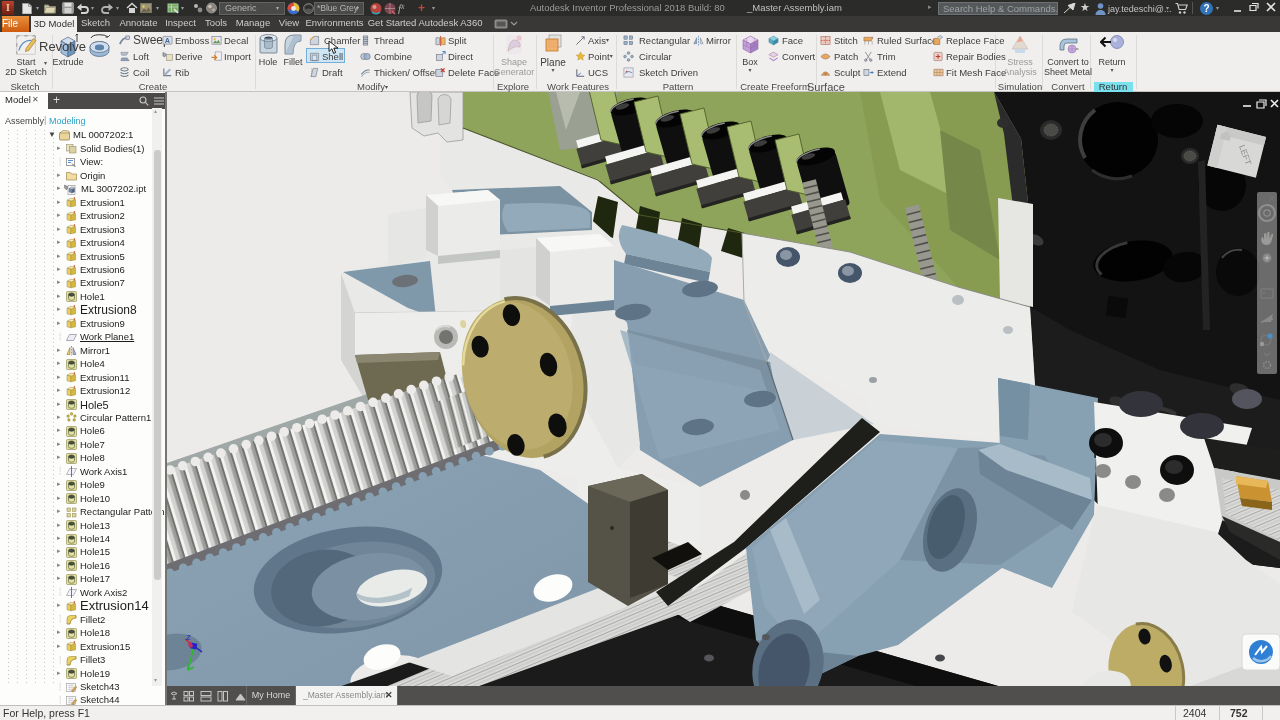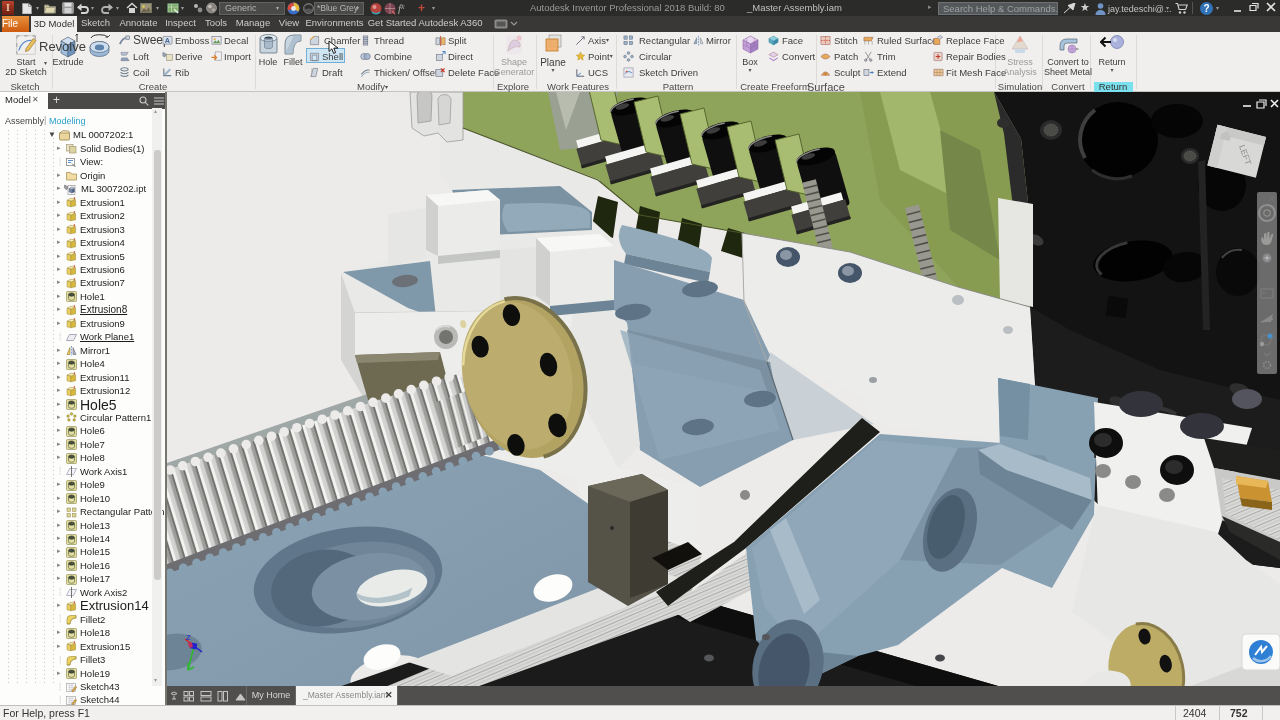--- a/index.html
+++ b/index.html
@@ -531,21 +531,21 @@
     <path d="M2.5 3.6v4a3 1.7 0 0 0 6 0v-4" fill="none" stroke="#5a6a4a" stroke-width=".7"></path>
   </svg>
 <div style="position:absolute;left:80px;top:291.89999999999986px;font-size:9.5px;color:#1c1c1c;white-space:nowrap;line-height:10.9px;">Hole1</div>
 <span style="position:absolute;left:57px;top:305.3px;font-size:7px;color:#888">▸</span>
 <svg style="position:absolute;left:66px;top:304.8px" width="11" height="11" viewBox="0 0 11 11">
     <path d="M1 3.2l3.8-2 4.8 1-3.8 2z" fill="#f6eaaa" stroke="#9a8a3a" stroke-width=".5"></path>
     <path d="M1 3.2l3.8 1v5.6l-3.8-1z" fill="#eccf60" stroke="#9a8a3a" stroke-width=".5"></path>
     <path d="M4.8 4.2l4.8-1v5.6l-4.8 1z" fill="#d8b83c" stroke="#9a8a3a" stroke-width=".5"></path>
     <path d="M8.3 0v2.6" stroke="#c84a1a" stroke-width=".9"></path>
   </svg>
-<div style="position:absolute;left:80px;top:305.34999999999985px;font-size:10px;color:#1c1c1c;white-space:nowrap;line-height:10.9px;text-decoration:underline;">Extrusion8</div>
+<div style="position:absolute;left:80px;top:305.34999999999985px;font-size:12px;color:#1c1c1c;white-space:nowrap;line-height:10.9px;">Extrusion8</div>
 <span style="position:absolute;left:57px;top:318.8px;font-size:7px;color:#888">▸</span>
 <svg style="position:absolute;left:66px;top:318.3px" width="11" height="11" viewBox="0 0 11 11">
     <path d="M1 3.2l3.8-2 4.8 1-3.8 2z" fill="#f6eaaa" stroke="#9a8a3a" stroke-width=".5"></path>
     <path d="M1 3.2l3.8 1v5.6l-3.8-1z" fill="#eccf60" stroke="#9a8a3a" stroke-width=".5"></path>
     <path d="M4.8 4.2l4.8-1v5.6l-4.8 1z" fill="#d8b83c" stroke="#9a8a3a" stroke-width=".5"></path>
     <path d="M8.3 0v2.6" stroke="#c84a1a" stroke-width=".9"></path>
   </svg>
 <div style="position:absolute;left:80px;top:318.79999999999984px;font-size:9.5px;color:#1c1c1c;white-space:nowrap;line-height:10.9px;">Extrusion9</div>
 <span style="position:absolute;left:58px;top:332.7px;font-size:7px;color:#bbb">┊</span>
 <svg style="position:absolute;left:66px;top:331.7px" width="11" height="11" viewBox="0 0 11 11">
@@ -581,21 +581,21 @@
     <path d="M4.8 4.2l4.8-1v5.6l-4.8 1z" fill="#d8b83c" stroke="#9a8a3a" stroke-width=".5"></path>
     <path d="M8.3 0v2.6" stroke="#c84a1a" stroke-width=".9"></path>
   </svg>
 <div style="position:absolute;left:80px;top:386.0499999999998px;font-size:9.5px;color:#1c1c1c;white-space:nowrap;line-height:10.9px;">Extrusion12</div>
 <span style="position:absolute;left:57px;top:399.5px;font-size:7px;color:#888">▸</span>
 <svg style="position:absolute;left:66px;top:399.0px" width="11" height="11" viewBox="0 0 11 11">
     <rect x="0.5" y="0.5" width="10" height="10" rx="1" fill="#e4dea0" stroke="#8a8444" stroke-width=".6"></rect>
     <ellipse cx="5.5" cy="3.6" rx="3" ry="1.7" fill="#46503c" stroke="#222" stroke-width=".5"></ellipse>
     <path d="M2.5 3.6v4a3 1.7 0 0 0 6 0v-4" fill="none" stroke="#5a6a4a" stroke-width=".7"></path>
   </svg>
-<div style="position:absolute;left:80px;top:399.4999999999998px;font-size:14px;color:#1c1c1c;white-space:nowrap;line-height:10.9px;">Hole5</div>
+<div style="position:absolute;left:80px;top:399.4999999999998px;font-size:11px;color:#1c1c1c;white-space:nowrap;line-height:10.9px;">Hole5</div>
 <span style="position:absolute;left:57px;top:412.9px;font-size:7px;color:#888">▸</span>
 <svg style="position:absolute;left:66px;top:412.4px" width="11" height="11" viewBox="0 0 11 11">
     <g fill="#ccbd42" stroke="#7a7024" stroke-width=".4">
       <circle cx="5.5" cy="1.9" r="1.3"></circle>
       <circle cx="8.9" cy="4.1" r="1.3"></circle>
       <circle cx="8.2" cy="7.9" r="1.3"></circle>
       <circle cx="2.9" cy="7.9" r="1.3"></circle>
       <circle cx="2.1" cy="4.1" r="1.3"></circle>
     </g>
   </svg>

